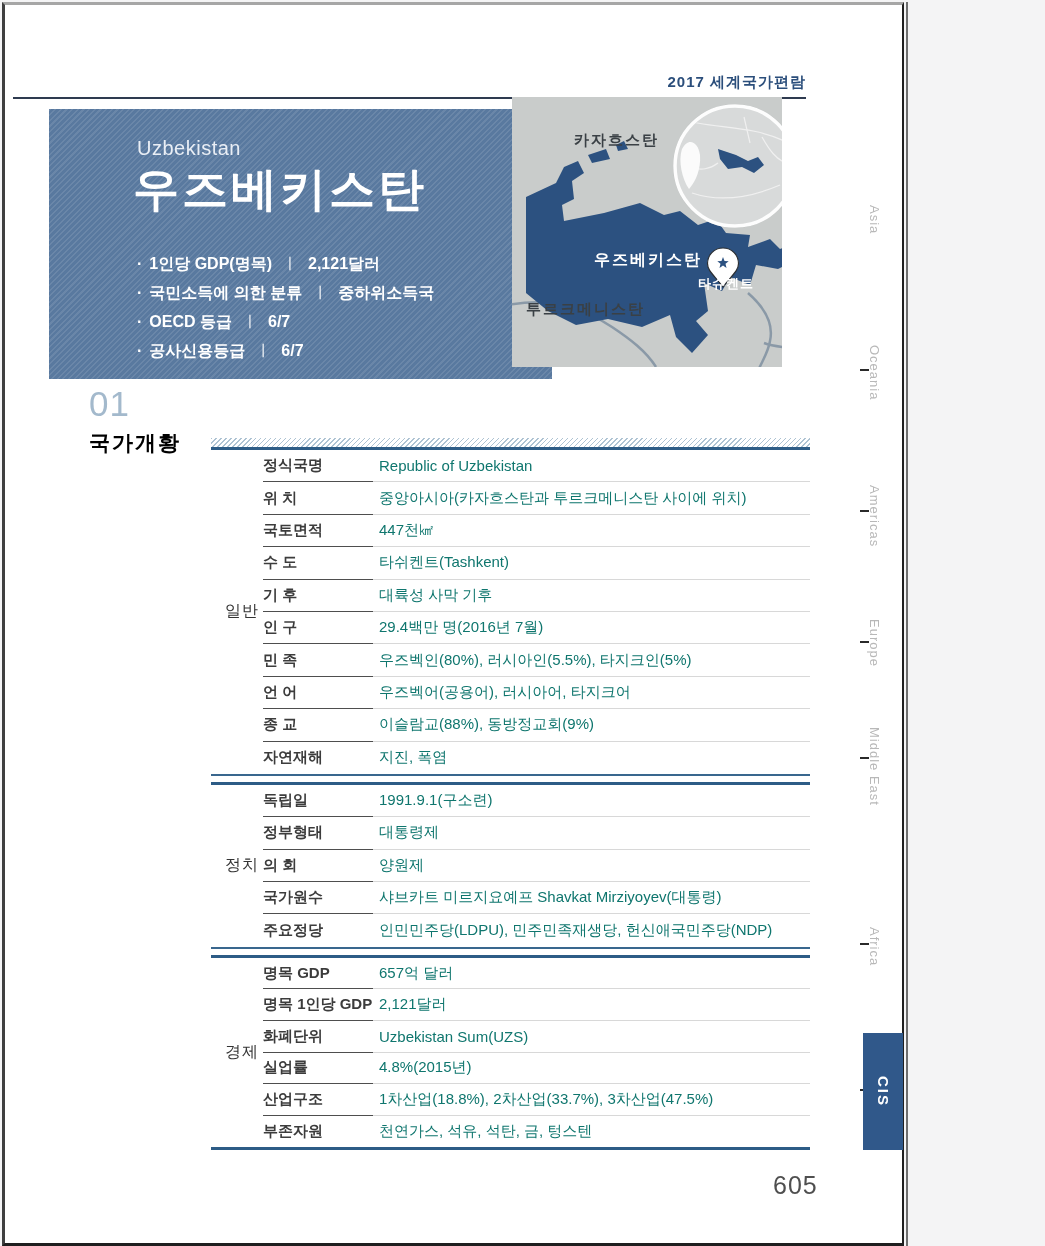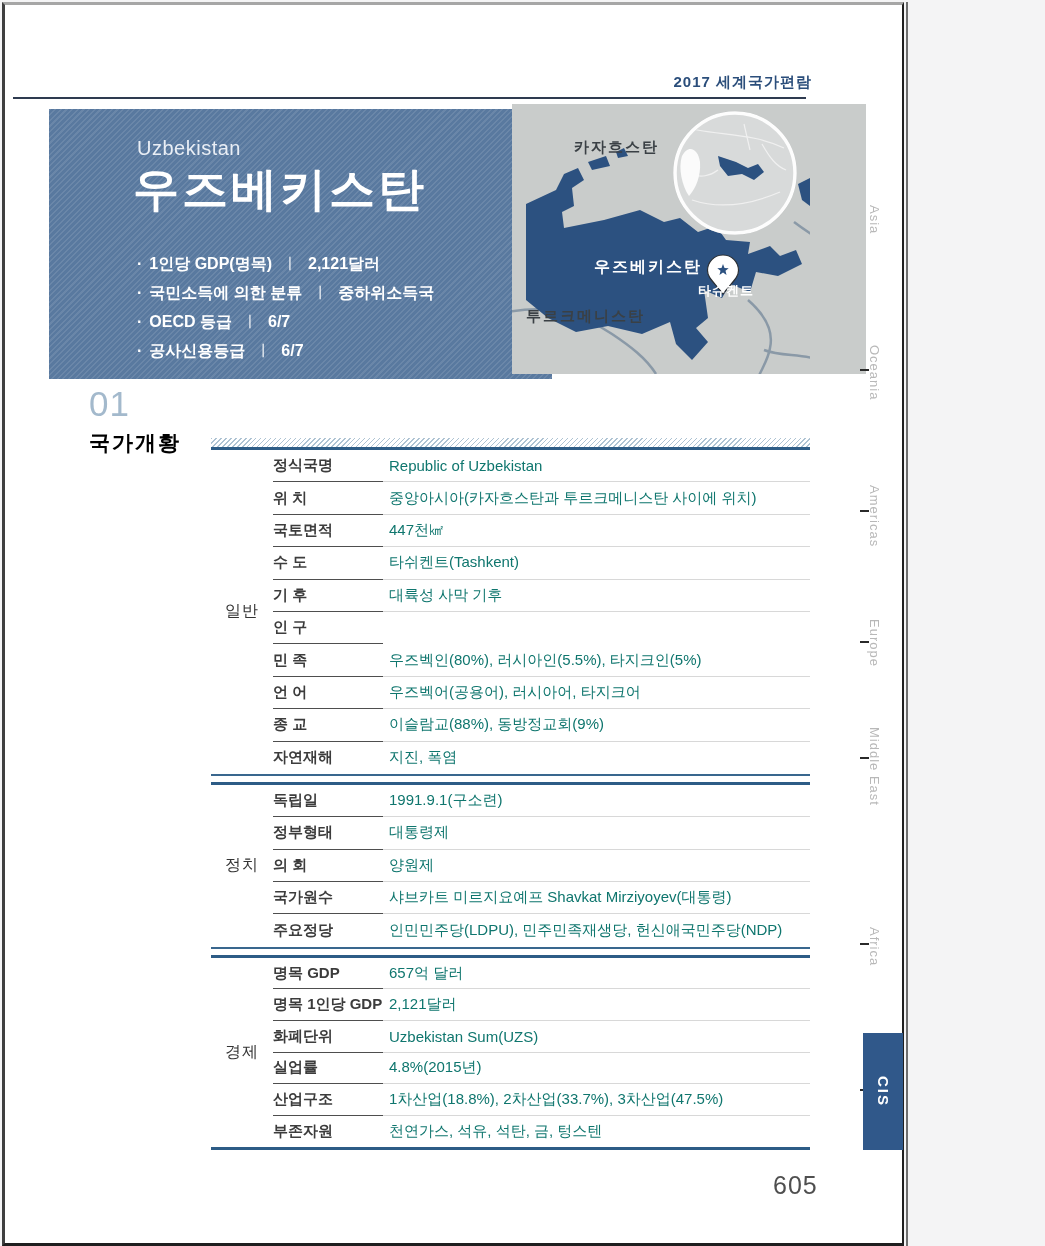--- a/index.html
+++ b/index.html
@@ -20,61 +20,61 @@
     border-bottom:3px solid #1f1f1f;
     border-top:3px solid #a6a6a6;
     box-sizing:content-box;
   }
   .page::after{ 
     content:'';position:absolute;right:-6px;top:-3px;bottom:-3px;width:2px;background:#6e6e6e;
   }
 
   
   .edition{
-    position:absolute;top:68px;right:90px;
+    position:absolute;top:68px;right:96px;
     font-size:15px;font-weight:bold;color:#2b4e7b;letter-spacing:1px;
   }
   .head-rule{position:absolute;left:8px;top:92px;width:793px;height:2px;background:#2e3b50;}
 
   
   .hero{
     position:absolute;left:4px;top:104px;width:503px;height:270px;
     background:repeating-linear-gradient(135deg,
       rgba(255,255,255,0.10) 0 1.5px, rgba(255,255,255,0) 1.5px 4px), #59799f;
     color:#fff;
     margin-left:40px;
   }
   .hero-country-en{position:absolute;left:88px;top:28px;font-size:20px;color:#e9eef5;letter-spacing:.5px;}
   .hero-country-ko{position:absolute;left:84px;top:50px;font-size:46px;font-weight:bold;letter-spacing:3px;}
   .hero-bullets{position:absolute;left:88px;top:140px;font-size:16px;font-weight:bold;line-height:29px;}
   .hero-bullets .b-dot{margin-right:7px;}
   .hero-bullets .b-sep{margin:0 10px;font-weight:normal;opacity:.95;}
 
   
-  .mapbox{position:absolute;left:507px;top:99px;width:354px;height:270px;background:#c9cccb;overflow:hidden;text-align:center;}
+  .mapbox{position:absolute;left:507px;top:92px;width:270px;height:270px;background:#c9cccb;overflow:hidden;text-align:center;}
   .mapbox svg{display:block;}
 
   
   .sec-num{position:absolute;left:84px;top:379px;font-size:35px;color:#a3b9cc;letter-spacing:1px;}
   .sec-title{position:absolute;left:84px;top:424px;font-size:21px;font-weight:600;color:#000000;letter-spacing:2px;}
 
   
   .facts{position:absolute;left:206px;top:433px;width:599px;}
   .facts-hatch{
     height:9px;
     background:repeating-linear-gradient(135deg,#aec3d3 0 1px,rgba(255,255,255,0) 1px 3.5px);
     border-bottom:3px solid #2d5c86;
   }
   .fgroup{display:flex;align-items:stretch;}
   .fgroup-label{
     width:52px;flex:0 0 52px;display:flex;align-items:center;
     font-size:16px;font-weight:normal;color:#333;letter-spacing:1px;
   }
   .fgroup-label span{padding-left:14px;}
-  .frows{flex:1;margin-left:10px;}
+  .frows{flex:1;}
   .frow{display:flex;align-items:center;height:32.4px;}
   .fg-econ .frow{height:31.6px;}
   .frow .flabel{
     width:110px;flex:0 0 110px;align-self:stretch;display:flex;align-items:center;
     font-size:15px;font-weight:bold;color:#3c3c3c;white-space:nowrap;
     border-bottom:1.5px solid #4e4e4e;
   }
   .frow .fvalue{
     flex:1;align-self:stretch;display:flex;align-items:center;
     font-size:15px;color:#0f766e;padding-left:6px;white-space:nowrap;
@@ -204,20 +204,21 @@
           <div class="frow">
               <div class="flabel">수 도</div>
               <div class="fvalue">타쉬켄트(Tashkent)</div>
             </div>
           <div class="frow">
               <div class="flabel">기 후</div>
               <div class="fvalue">대륙성 사막 기후</div>
             </div>
           <div class="frow">
               <div class="flabel">인 구</div>
+              <div class="fvalue">29.4백만 명(2016년 7월)</div>
             </div>
           <div class="frow">
               <div class="flabel">민 족</div>
               <div class="fvalue">우즈벡인(80%), 러시아인(5.5%), 타지크인(5%)</div>
             </div>
           <div class="frow">
               <div class="flabel">언 어</div>
               <div class="fvalue">우즈벡어(공용어), 러시아어, 타지크어</div>
             </div>
           <div class="frow">

